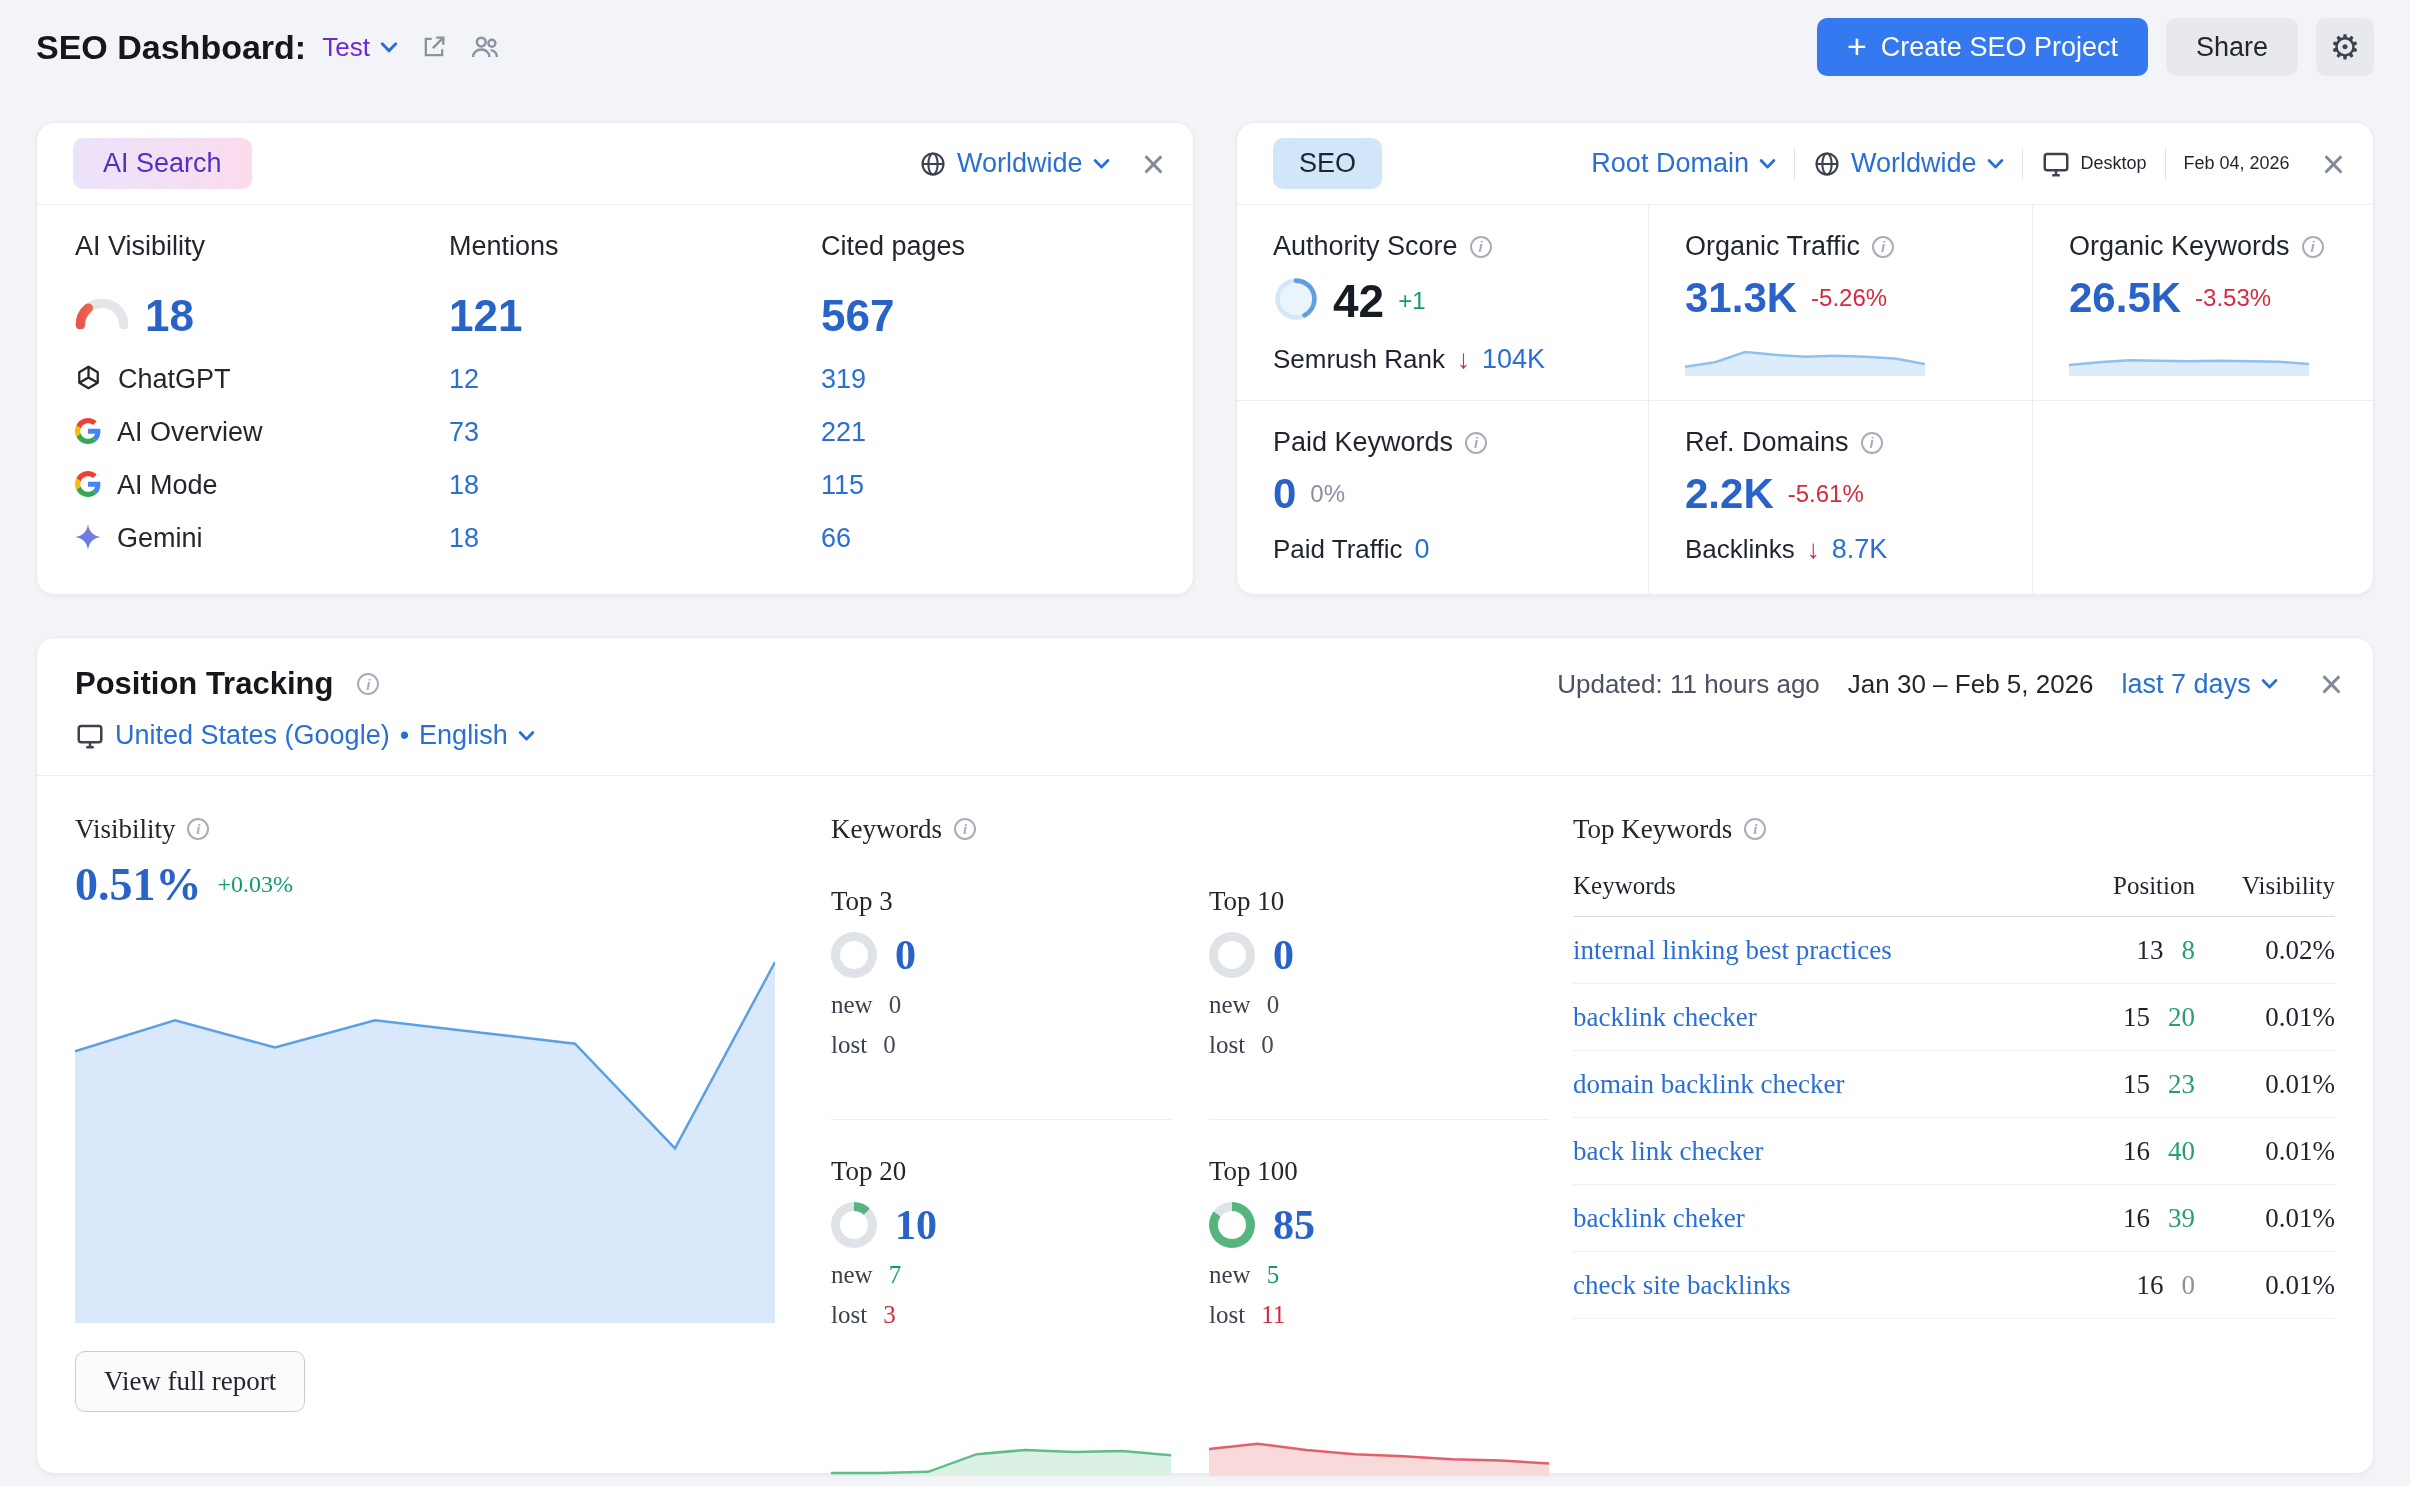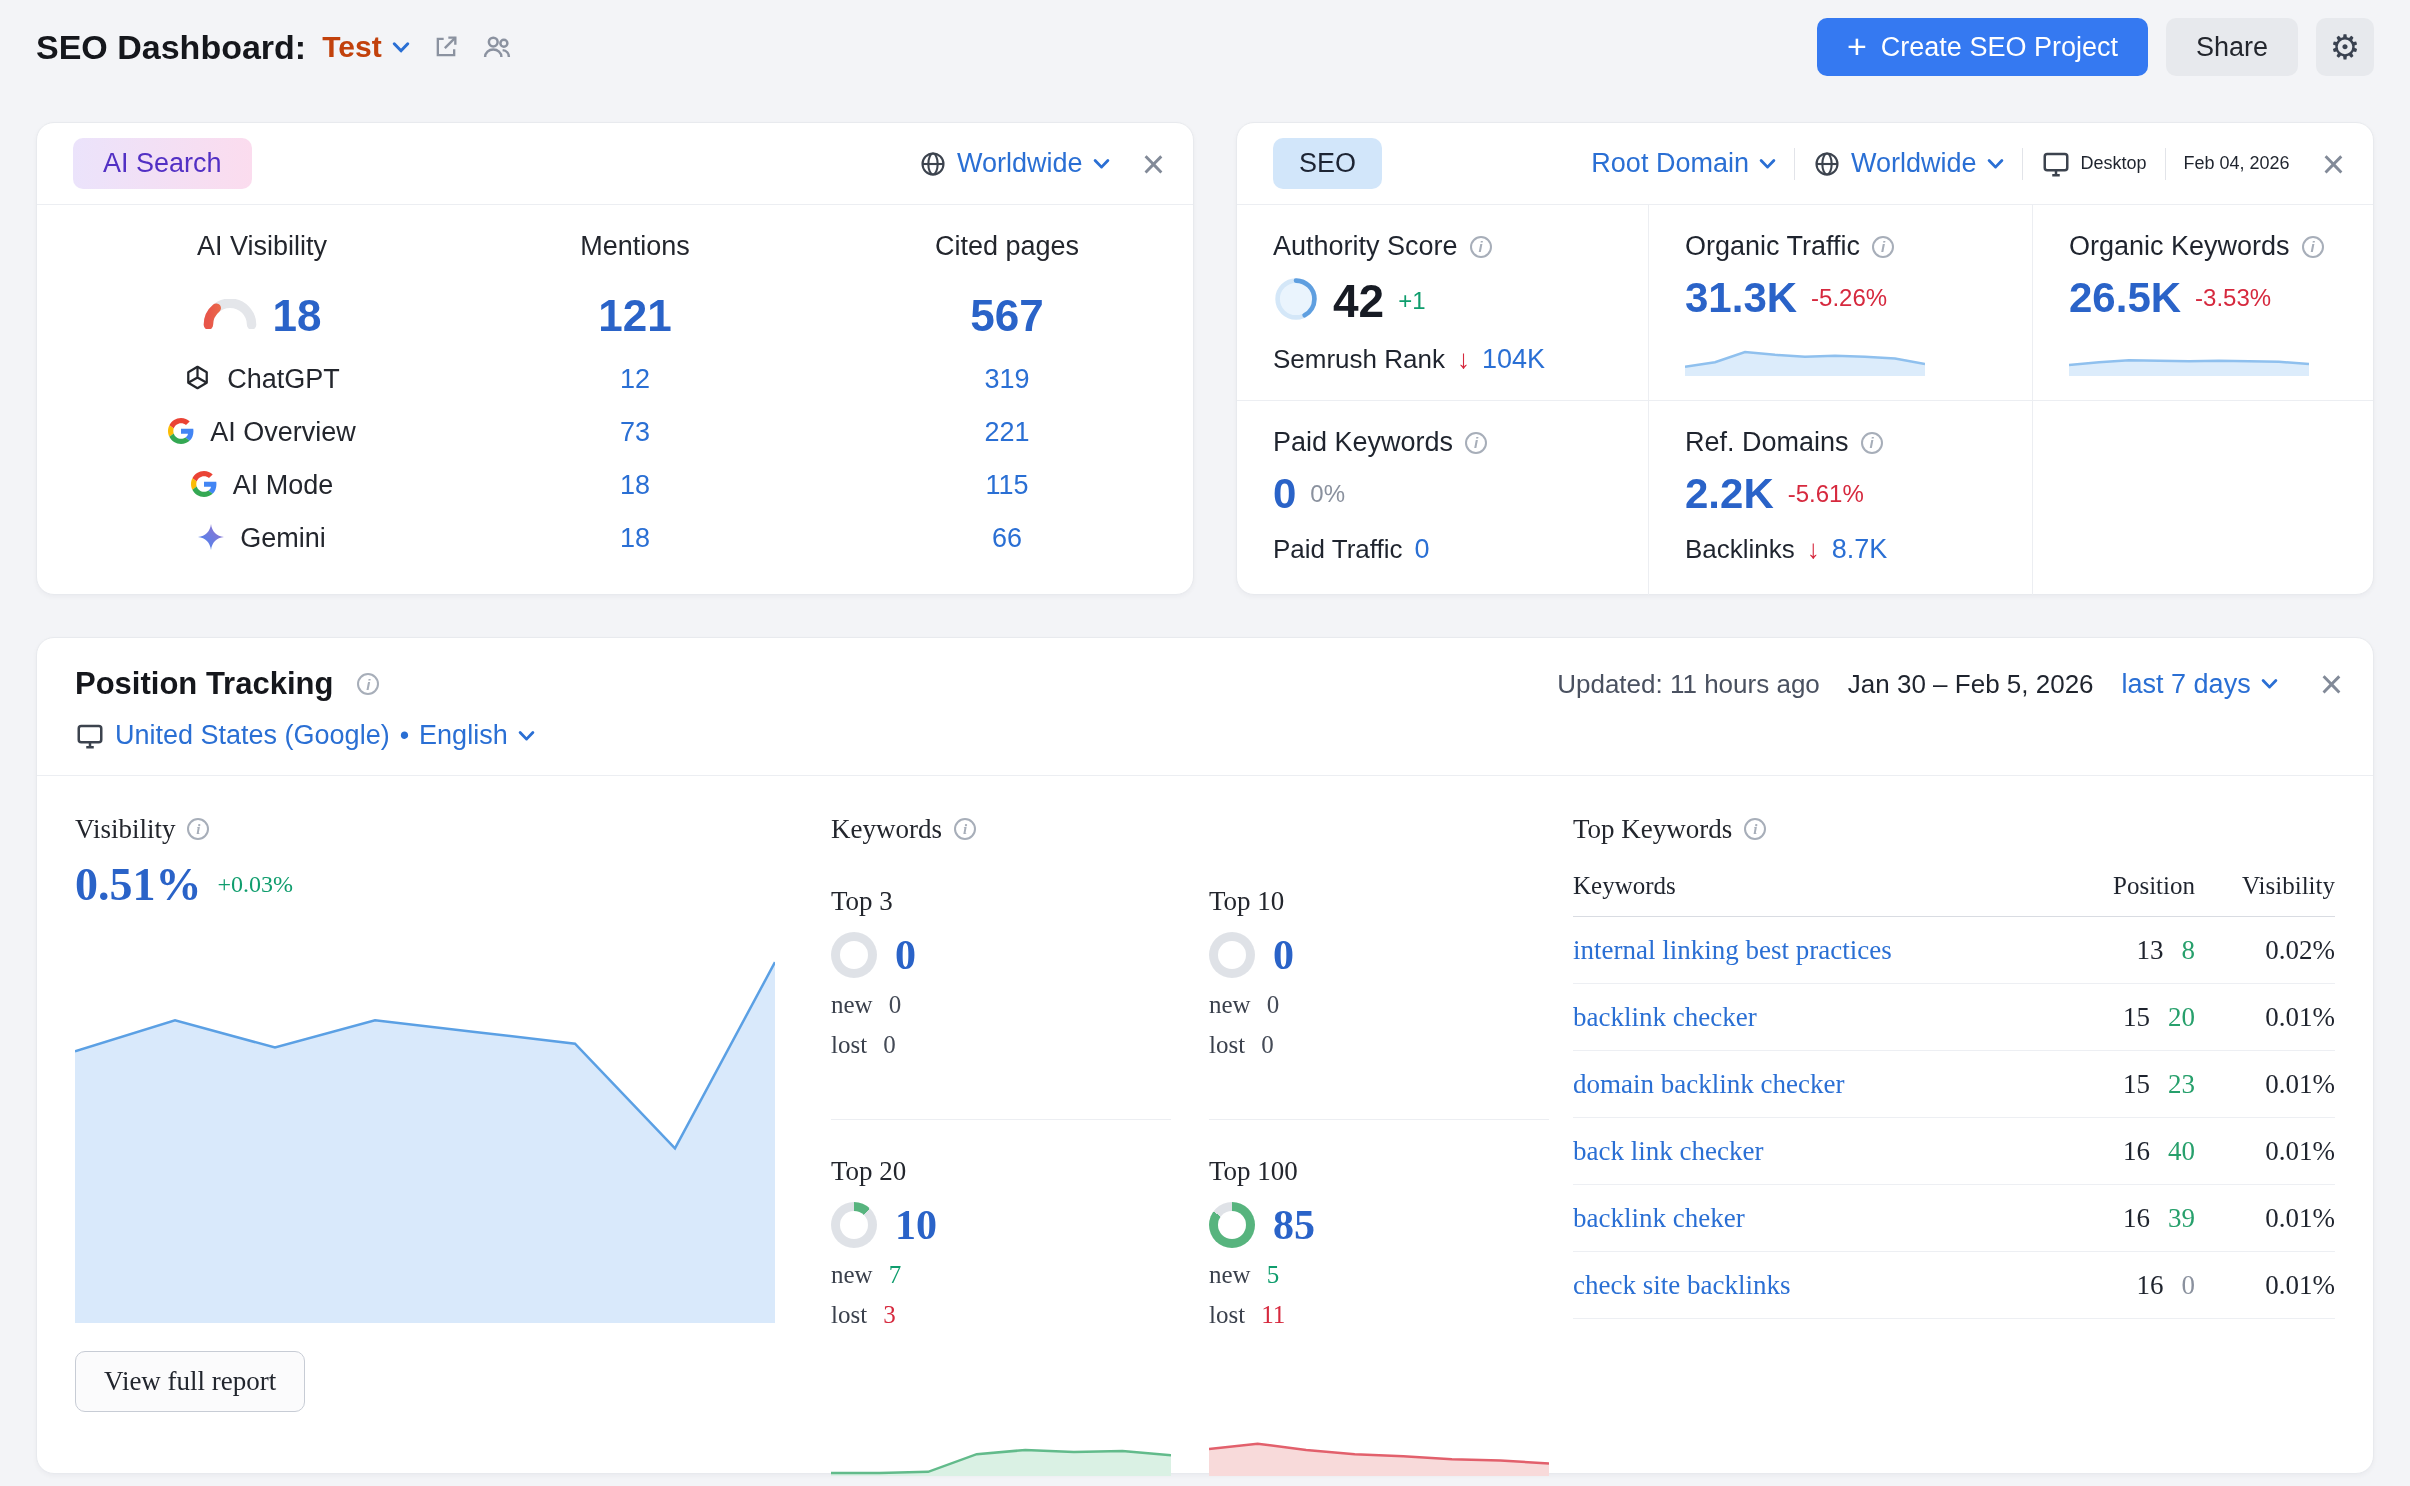--- a/index.html
+++ b/index.html
@@ -10,21 +10,21 @@
     color:#1f242e;
     overflow:hidden;
   }
   button { font-family:inherit; cursor:pointer; background:none; border:none; }
 
   
   .topbar { height:94px; display:flex; align-items:center; justify-content:space-between; padding:0 36px; }
   .topbar-left { display:flex; align-items:center; gap:16px; }
   .page-title { font-size:34px; font-weight:bold; color:#15171c; }
   .proj-dd { display:flex; align-items:center; gap:10px; }
-  .proj { font-size:30px; font-weight:bold; color:#c2410c; }
+  .proj { font-size:26px; font-weight:normal; color:#6d28d9; }
   .chev { display:inline-flex; color:#2a6fd4; }
   .tb-icon { display:inline-flex; color:#8b92a0; margin-left:6px; }
   .topbar-right { display:flex; align-items:center; gap:18px; }
   .btn-create { display:flex; align-items:center; gap:14px; background:#3579f1; color:#fff; font-size:27px; height:58px; padding:0 30px; border-radius:10px; }
   .plus { font-size:34px; line-height:1; margin-top:-3px; font-weight:400; }
   .btn-share { background:#e7e9ed; color:#23262d; font-size:27px; height:58px; padding:0 30px; border-radius:10px; }
   .btn-gear { width:58px; height:58px; background:#e7e9ed; border-radius:10px; display:flex; align-items:center; justify-content:center; }
   .gear { font-size:34px; color:#3a4250; line-height:1; }
 
   
@@ -38,21 +38,21 @@
   .seo-tab { font-size:27px; color:#1d2433; background:#d2e6fa; padding:10px 26px; border-radius:10px; }
   .head-right { display:flex; align-items:center; gap:18px; }
   .link { color:#2a6fd4; font-size:27px; display:inline-flex; align-items:center; gap:10px; }
   .plain { color:#1f242e; font-size:18px; display:inline-flex; align-items:center; gap:10px; }
   .sep { width:1px; height:32px; background:#e2e4e9; }
   .close-x { font-size:40px; color:#828a98; line-height:1; margin-left:14px; }
   .globe, .monitor { display:inline-flex; color:#3c434e; }
 
   
   .ai-body { display:flex; padding:26px 0 0 38px; }
-  .ai-col { display:flex; flex-direction:column;align-items:center; }
+  .ai-col { display:flex; flex-direction:column; }
   .c1 { width:374px; } .c2 { width:372px; } .c3 { flex:1; }
   .col-h { font-size:27px; color:#23262d; height:48px; }
   .big-row { display:flex; align-items:center; gap:16px; height:74px; }
   .big-num { font-size:44px; font-weight:bold; color:#2a63c8; }
   .ai-row { height:53px; display:flex; align-items:center; gap:16px; }
   .ai-row .nm { font-size:27px; color:#23262d; }
   .num-link { font-size:27px; color:#2a6fd4; }
 
   
   .seo-grid { display:grid; grid-template-columns:412px 384px 1fr; }

